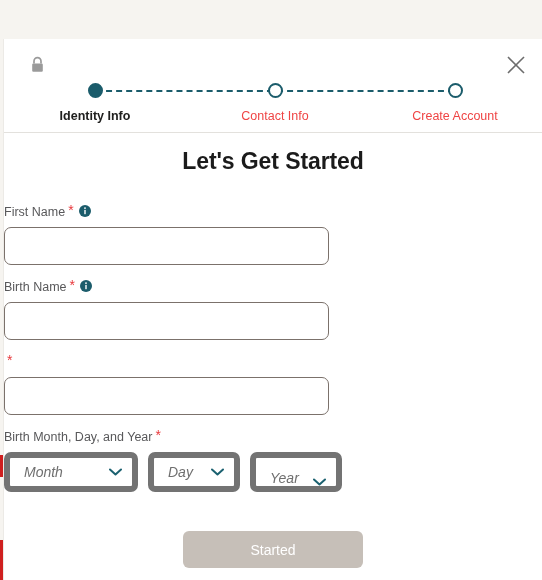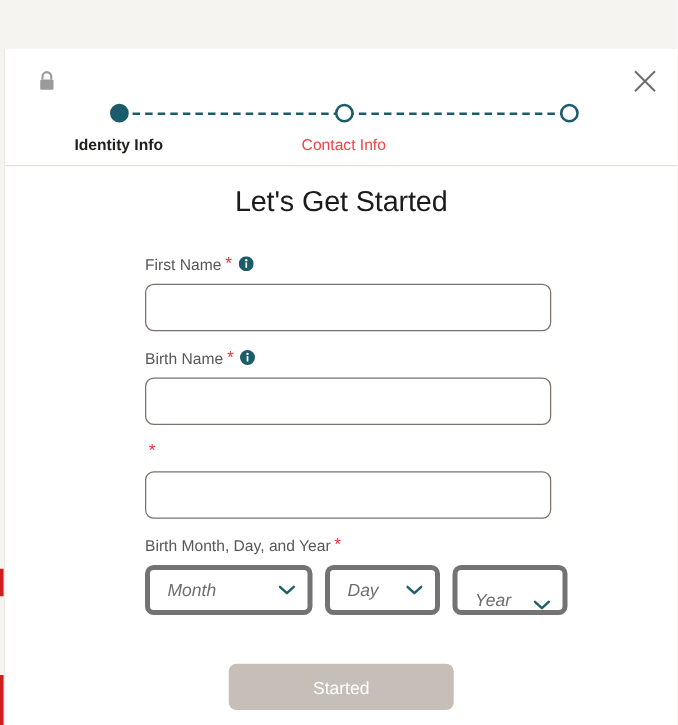--- a/index.html
+++ b/index.html
@@ -136,28 +136,27 @@
   
   #modal-body {
     position: relative;
     padding-top: 21px;
   }
   #page-title {
     margin: 0;
     text-align: center;
     font-size: 23px;
     line-height: 30px;
-    font-weight: normal;
+    font-weight: bold;
     color: #1b1b1b;
     letter-spacing: -0.1px;
   }
 
   #form-area {
     margin-top: 28px;
-    padding-left: 112px;
   }
 
   .field-block { margin-bottom: 14px; }
 
   .field-label {
     display: flex;
     align-items: flex-start;
     font-size: 12.5px;
     line-height: 16px;
     color: #58585a;
@@ -197,21 +196,21 @@
 
   
   #birthdate-row {
     display: flex;
     gap: 10px;
   }
   .select-wrap {
     position: relative;
     height: 40px;
     box-sizing: border-box;
-    border: 4px solid #737373;
+    border: 6px solid #737373;
     border-radius: 7px;
     background: #ffffff;
     display: flex;
     align-items: center;
     cursor: pointer;
   }
   #select-month { width: 134px; }
   #select-day   { width: 92px; justify-content: center;  }
   #select-year  { width: 92px; align-items: flex-end;  }
 
@@ -280,20 +279,21 @@
           <div class="step-label current">Identity Info</div>
         </div>
 
         <div class="step" id="step-contact">
           <div class="step-dot todo"></div>
           <div class="step-label">Contact Info</div>
         </div>
 
         <div class="step" id="step-account">
           <div class="step-dot todo"></div>
+          <div class="step-label">Create Account</div>
         </div>
       </div>
 
       <div id="header-divider"></div>
     </div>
 
     <div id="modal-body">
 
       <h1 id="page-title">Let's Get Started</h1>
 

